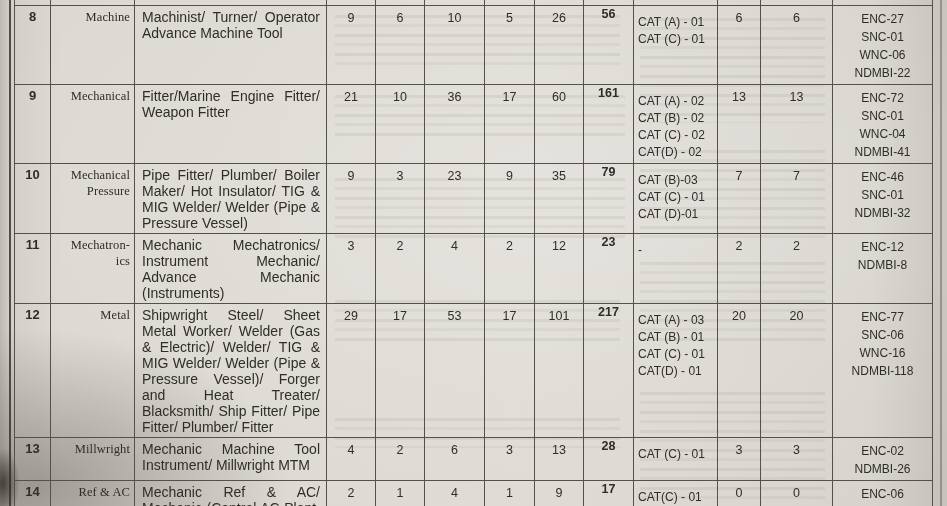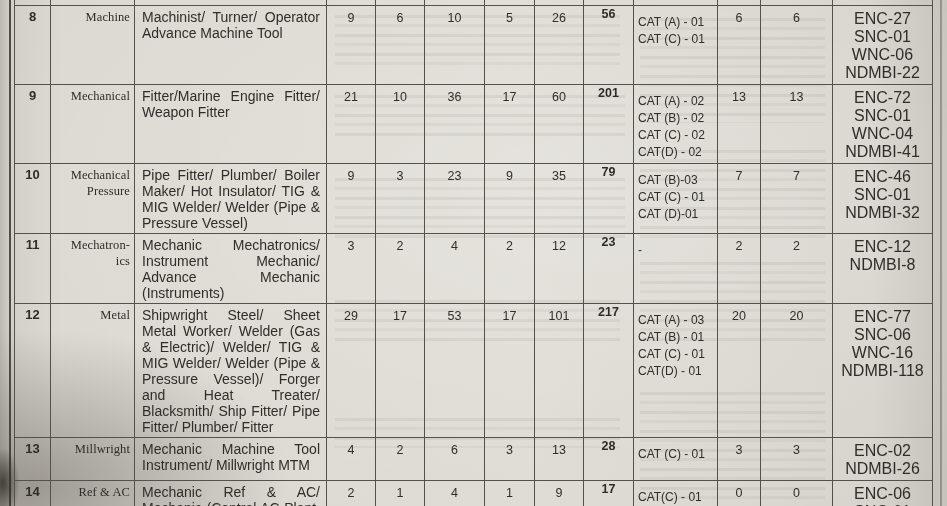--- a/index.html
+++ b/index.html
@@ -29,21 +29,21 @@
     width:918px;background:transparent;}
   .scan-table td{border:1.6px solid var(--grid);vertical-align:top;overflow:hidden;
     font-size:12.5px;line-height:16px;padding:3px 4px 2px 4px;}
   .scan-table tr.sliver td{border-top:none;}
   td.c-sno{text-align:center;font-weight:700;font-size:13px;}
   td.c-group{text-align:right;padding-left:6px;letter-spacing:.1px;font-family:Liberation Serif, serif;}
   td.c-trades{text-align:justify;text-align-last:left;font-size:14px;line-height:16px;padding:3px 6px 2px 7px;}
   td.c-num{text-align:center;padding-top:4px;}
   td.c-total{text-align:center;font-weight:700;padding-top:0;margin-top:43px;}
   td.c-cat{text-align:left;font-size:12px;line-height:17px;padding-top:8px;}
-  td.c-codes{text-align:center;font-size:16px;line-height:18px;padding-top:4px;}
+  td.c-codes{text-align:center;font-size:12px;line-height:18px;padding-top:4px;}
   .code-line,.cat-line{white-space:nowrap;}
 </style>
 </head>
 <body>
 
 <div class="page-edge-left"></div>
 <div class="page-edge-right"></div>
 <div class="corner-smudge"></div>
 
 <div class="bp" style="left:335px;top:15px;width:285px;height:55px"></div>
@@ -113,21 +113,21 @@
       </tr>
       <tr style="height: 65px;">
         <td class="c-sno">9</td>
         <td class="c-group">Mechanical</td>
         <td class="c-trades">Fitter/Marine Engine Fitter/ Weapon Fitter</td>
         <td class="c-num">21</td>
         <td class="c-num">10</td>
         <td class="c-num">36</td>
         <td class="c-num">17</td>
         <td class="c-num">60</td>
-        <td class="c-total">201</td>
+        <td class="c-total">161</td>
         <td class="c-cat">
           <div class="cat-line">CAT (A) - 02</div>
           <div class="cat-line">CAT (B) - 02</div>
           <div class="cat-line">CAT (C) - 02</div>
           <div class="cat-line">CAT(D) - 02</div>
         </td>
         <td class="c-num">13</td>
         <td class="c-num">13</td>
         <td class="c-codes">
           <div class="code-line">ENC-72</div>

